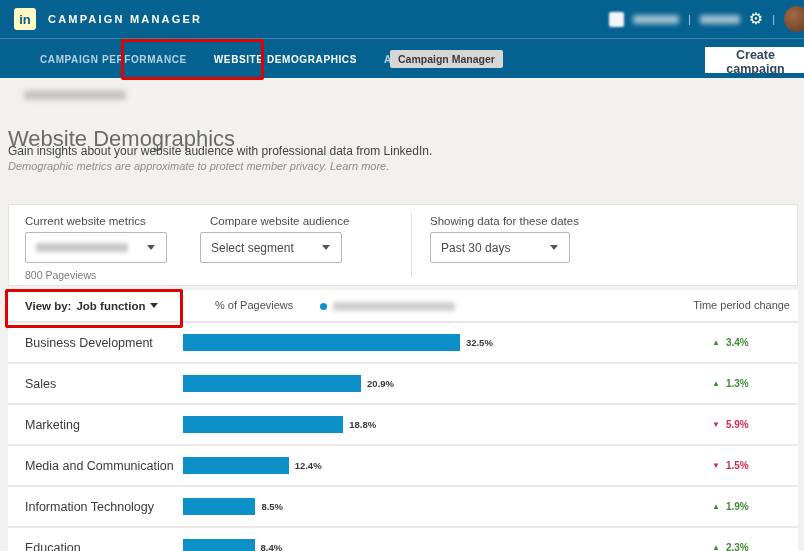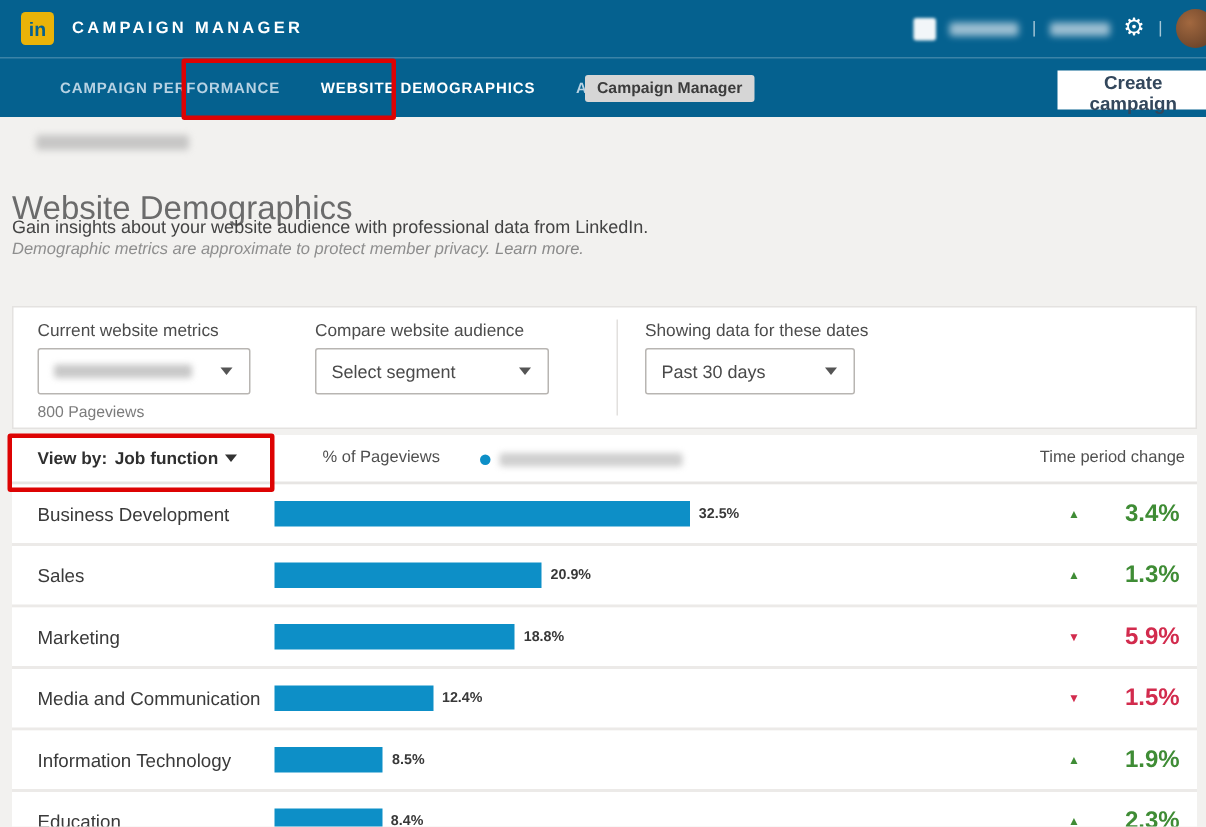--- a/index.html
+++ b/index.html
@@ -3,21 +3,21 @@
 <meta charset="utf-8">
 <style>
   html,body{margin:0;padding:0;}
   body{
     width:804px;height:551px;position:relative;overflow:hidden;
     font-family:"Liberation Sans", sans-serif;
     background:#f2f1ef;
   }
   
   .topbar{position:absolute;left:0;top:0;width:804px;height:38px;background:var(--topbar-blue);}
-  .li-logo{position:absolute;left:14px;top:8px;width:22px;height:22px;background:#eab308;border-radius:3px;
+  .li-logo{position:absolute;left:14px;top:8px;width:22px;height:22px;background:#fef9c3;border-radius:3px;
     display:flex;align-items:center;justify-content:center;font-weight:bold;font-size:13px;color:var(--topbar-blue);}
   .brand{position:absolute;left:48px;top:0;height:38px;display:flex;align-items:center;
     color:#fff;font-size:11px;font-weight:bold;letter-spacing:2.2px;}
   .account-cluster{position:absolute;right:-6px;top:0;height:38px;display:flex;align-items:center;gap:9px;}
   .redacted{border-radius:2px;}
   .r-square{width:15px;height:15px;background:#ffffff;filter:blur(1.2px);opacity:.95;}
   .r-bar-light{height:9px;background:#cfdfe9;filter:blur(2.5px);opacity:.75;}
   .tb-sep{color:rgba(255,255,255,.65);font-size:11px;}
   .gear{color:#fff;font-size:16px;line-height:1;cursor:pointer;}
   .avatar{width:26px;height:26px;border-radius:50%;
@@ -65,21 +65,21 @@
   .r-legend{position:absolute;left:325px;top:12px;width:122px;height:9px;background:#9f9f9f;filter:blur(2.2px);opacity:.5;}
   .change-header{position:absolute;right:8px;top:9px;font-size:11px;color:#4f4f4f;}
   .rows{position:absolute;left:8px;top:245px;width:790px;}
   .demo-row{position:relative;height:39px;background:#fff;border-bottom:2px solid #eceae8;padding-left:35px;}
   .row-label{position:absolute;left:17px;top:0;height:39px;display:flex;align-items:center;font-size:12.5px;color:#3a3a3a;}
   .bar-wrap{position:absolute;left:175px;top:0;height:39px;display:flex;align-items:center;gap:6px;}
   .bar{height:17px;background:var(--bar-blue);}
   .bar-value{font-size:9.5px;font-weight:bold;color:#383838;}
   .change{position:absolute;left:704px;top:0;height:39px;display:flex;align-items:center;gap:6px;}
   .change .arrow{font-size:8px;}
-  .change .change-value{font-size:16px;font-weight:bold;margin-left:24px;}
+  .change .change-value{font-size:10px;font-weight:bold;}
   .change.up .arrow,.change.up .change-value{color:var(--up-green);}
   .change.down .arrow,.change.down .change-value{color:var(--down-red);}
 </style>
 </head>
 <body style="--topbar-blue: #05618f; --annotation-red: #dd0303; --bar-blue: #0d8fc7; --up-green: #3f8c35; --down-red: #d22b4d;">
 
 <header class="topbar">
   <div class="li-logo">in</div>
   <div class="brand">CAMPAIGN MANAGER</div>
   <div class="account-cluster">
@@ -122,21 +122,21 @@
 
   <section class="filter-card">
     <span class="f-label" style="left:16px">Current website metrics</span>
     <div class="select" style="left:16px;width:142px">
       <span class="redacted r-ddval"></span>
       <span class="caret"></span>
     </div>
     <span class="f-note" style="left:16px">800 Pageviews</span>
 
     <span class="f-label" style="left:201px">Compare website audience</span>
-    <div class="select" style="left:201px;width:156px">
+    <div class="select" style="left:191px;width:142px">
       <span>Select segment</span>
       <span class="caret"></span>
     </div>
 
     <div class="f-divider"></div>
 
     <span class="f-label" style="left:421px">Showing data for these dates</span>
     <div class="select" style="left:421px;width:140px">
       <span>Past 30 days</span>
       <span class="caret"></span>

